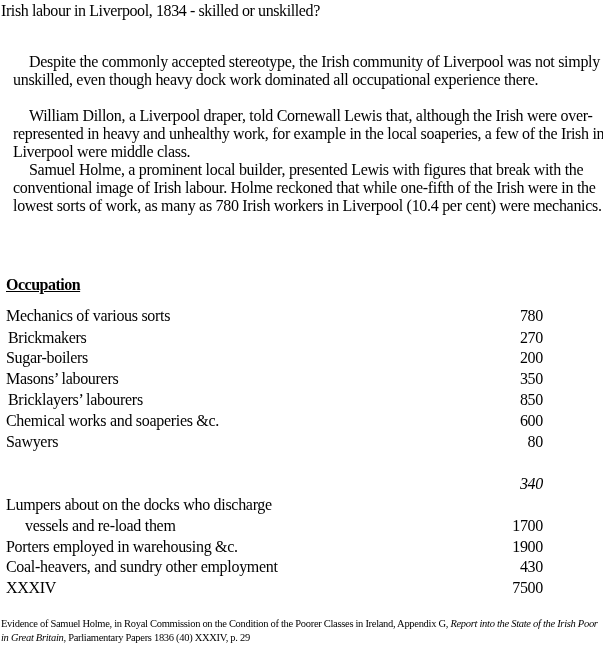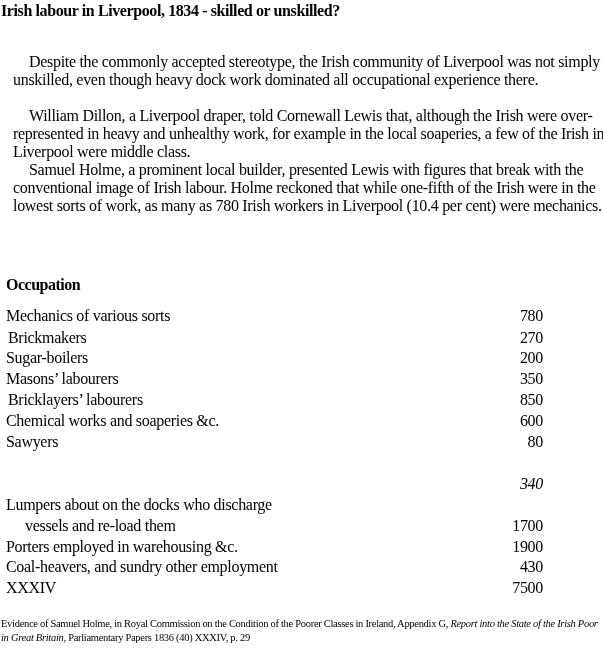--- a/index.html
+++ b/index.html
@@ -3,35 +3,35 @@
   <meta charset="utf-8">
   <style>
     html, body { margin: 0; padding: 0; background: #ffffff; }
     body {
       width: 603px; height: 663px; overflow: hidden; position: relative;
       font-family: "Liberation Serif", "DejaVu Serif", serif;
       color: #000;
     }
     .title {
       position: absolute; left: 1px; top: 2px;
-      font-weight: bold; font-size: 16px; letter-spacing: -0.4px;
+      font-weight: normal; font-size: 16px; letter-spacing: -0.4px;
       white-space: nowrap;
     }
     .para {
       position: absolute; left: 1px; width: 600px;
       font-size: 16px; line-height: 18px; letter-spacing: -0.3px;
       margin: 12px;
     }
     .para .indent { display: inline-block; width: 16px; }
     .tbl { position: absolute; left: 6px; top: 276px; width: 540px; }
     .tbl-head {
       position: relative; height: 22px;
       font-weight: bold; font-size: 16px; letter-spacing: -0.5px;
     }
-    .tbl-head .col-occ { position: absolute; left: 0; top: 0; }
+    .tbl-head .col-occ { position: absolute; left: 0; top: 0; text-decoration: underline; }
     .tbl-head .col-num { position: absolute; right: 0; top: 0; }
     .row {
       position: absolute; left: 0; width: 537px;
       font-size: 16px; line-height: 21px; letter-spacing: -0.3px;
     }
     .row .occ { position: absolute; left: 0; white-space: nowrap; }
     .row .occ .line2 { display: block; padding-left: 22px; }
     .row .num { position: absolute; right: 0; text-align: center; }
     .footnote {
       position: absolute; left: 1px; top: 617px; width: 600px;

